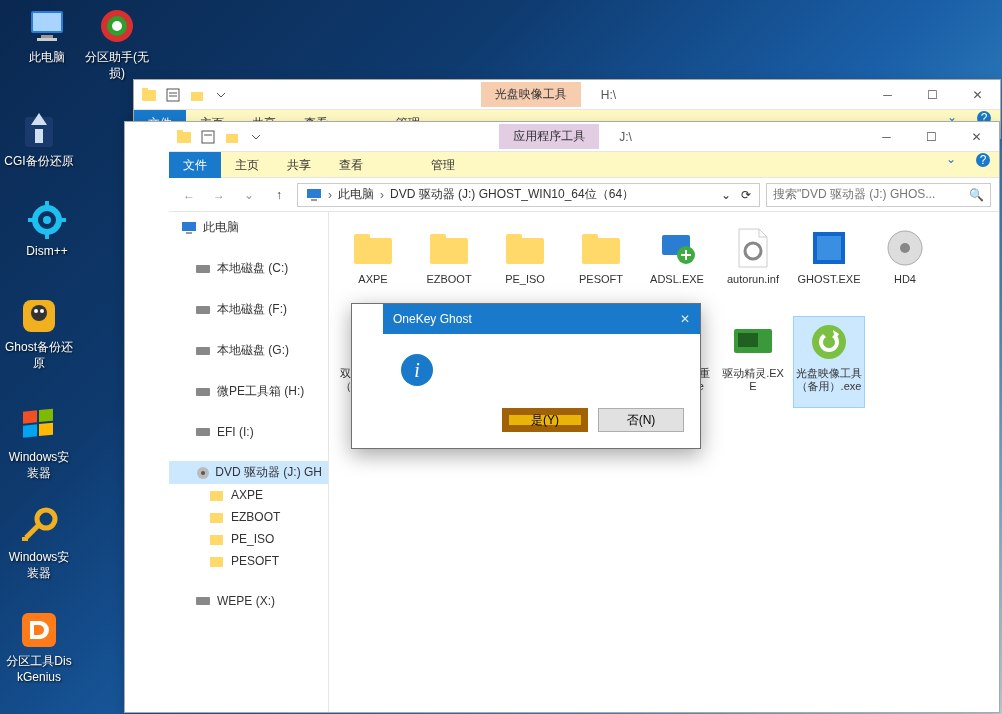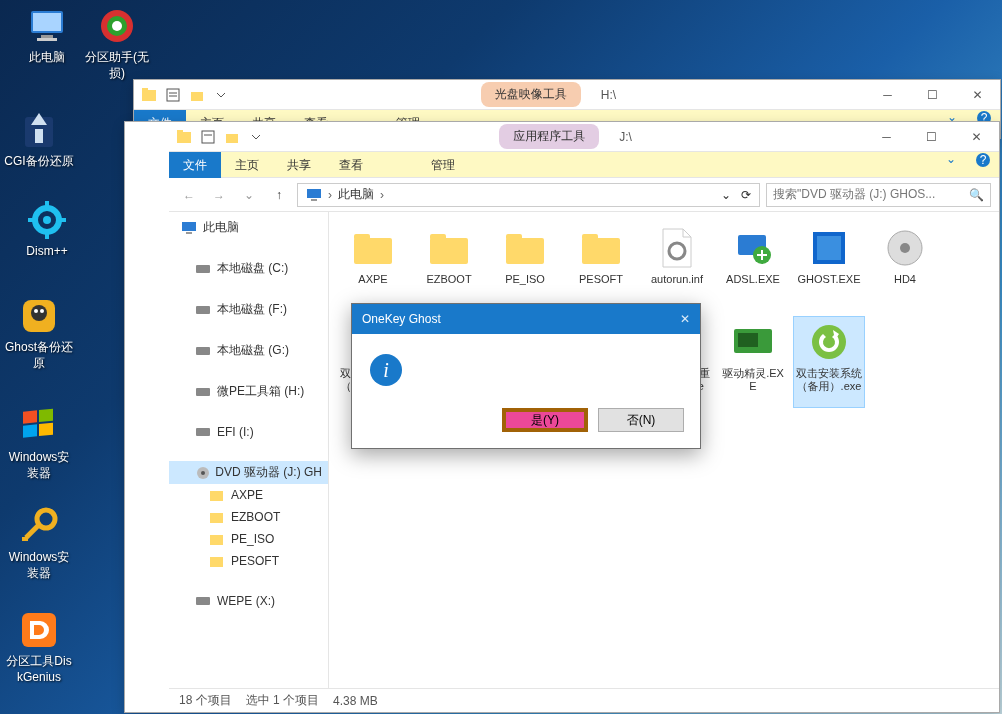--- a/index.html
+++ b/index.html
@@ -5,21 +5,21 @@
 * { margin: 0; padding: 0; box-sizing: border-box; font-family: "Microsoft YaHei", "Segoe UI", sans-serif; font-size: 12px; }
 body { width: 1002px; height: 714px; background: linear-gradient(135deg, #0a2850 0%, #0e3a6e 30%, #1a5fa8 55%, #3a8fc8 75%, #c0d8e0 100%); overflow: hidden; position: relative; }
 .desktop-icon { position: absolute; width: 70px; text-align: center; cursor: pointer; }
 .desktop-icon .icon-box { width: 40px; height: 40px; margin: 0 auto 4px; display: flex; align-items: center; justify-content: center; }
 .desktop-icon .label { color: #fff; font-size: 12px; text-shadow: 1px 1px 2px rgba(0,0,0,.8); line-height: 1.3; word-break: break-all; }
 .window { position: absolute; background: #fff; border: 1px solid #a9a9a9; box-shadow: 0 4px 12px rgba(0,0,0,.2); display: flex; flex-direction: column; }
 .titlebar { height: 30px; display: flex; align-items: center; background: #fff; border-bottom: 1px solid #e5e5e5; }
 .titlebar-left { display: flex; align-items: center; gap: 2px; padding-left: 4px; }
 .qat-btn { width: 22px; height: 22px; display: flex; align-items: center; justify-content: center; border: 1px solid transparent; }
 .titlebar-center { flex: 1; text-align: center; color: #777; font-size: 12px; display: flex; align-items: center; justify-content: center; gap: 20px;}
-.context-tab { background: #f7cdb0; color: #333; padding: 4px 14px; border-radius: 8px; }
+.context-tab { background: #f7cdb0; color: #333; padding: 4px 14px; border-radius: 0; }
 .context-tab.purple { background: #e3cde3; }
 .titlebar-path { color: #555; }
 .winbtns { display: flex; }
 .winbtn { width: 45px; height: 29px; display:flex; align-items:center; justify-content:center; color:#555;}
 .ribbon { height: 26px; display: flex; align-items: flex-start; background:#fef9c3; border-bottom:1px solid #e5e5e5;}
 .ribbon-tab { padding: 5px 14px; color:#333; cursor:pointer; display:flex; align-items:center;}
 .ribbon-tab.file { background:#1979ca; color:#fff; }
 .ribbon-tab.manage { border-bottom: 2px solid transparent;}
 .ribbon-spacer { flex:1; }
 .ribbon-help { width:32px; display:flex; align-items:center; justify-content:center; color:#1979ca;}
@@ -36,28 +36,28 @@
 .tree-item.indent1 { padding-left: 26px; margin-top: 18px;}
 .tree-item.indent2 { padding-left: 40px;}
 .tree-item.selected { background:#cce8ff;}
 .icon-mini { width:16px; height:16px; display:inline-block;}
 .files { flex:1; padding:10px 8px; display:flex; flex-wrap:wrap; align-content:flex-start; gap:2px 4px;}
 .file-item { width:72px; height:92px; display:flex; flex-direction:column; align-items:center; text-align:center; padding:4px 2px; cursor:pointer; border:1px solid transparent;}
 .file-item.selected { background:#cce8ff; border:1px solid #99d1ff;}
 .file-icon { width:42px; height:42px; margin-bottom:4px; display:flex; align-items:center; justify-content:center;}
 .file-name { font-size:11px; color:#333; line-height:1.2; word-break:break-all;}
 .statusbar { height:24px; border-top:1px solid #e5e5e5; display:flex; align-items:center; padding:0 10px; gap:14px; color:#555; font-size:12px;}
-.dialog { position:absolute; background:#fff; border:1px solid #707070; box-shadow:0 6px 20px rgba(0,0,0,.35);}
+.dialog { position:absolute; background:#fff; border:1px solid #707070; box-shadow:0 6px 20px rgba(0,0,0,.35);padding-left:31px;}
 .dlg-title { height:30px; background:#1979ca; color:#fff; display:flex; align-items:center; padding:0 10px; justify-content:space-between;}
 .dlg-body { padding:20px 18px 12px; display:flex; gap:14px;}
 .dlg-info-icon { width:32px; height:32px; border-radius:50%; background:#1979ca; color:#fff; display:flex; align-items:center; justify-content:center; font-style:italic; font-family:Georgia,serif; font-size:20px; flex-shrink:0;}
 .dlg-text { color:#333; line-height:1.9;}
 .dlg-buttons { display:flex; justify-content:flex-end; gap:10px; padding:10px 16px 16px;}
 .dlg-btn { min-width:86px; height:24px; border:1px solid #adadad; background:#e1e1e1; display:flex; align-items:center; justify-content:center; cursor:pointer;}
-.dlg-btn.primary { border:4px solid #a16207; background:#ec4899;}
+.dlg-btn.primary { border:7px solid #a16207; background:#eab308;}
 .folder-svg { fill:#ffd96a;}
 </style>
 </head>
 <body>
 
 <div class="desktop-icon" style="left:12px; top:6px;">
   <div class="icon-box">
       <svg width="40" height="34" viewBox="0 0 40 34">
         <rect x="4" y="2" width="32" height="22" rx="2" fill="#2b7cd3"></rect>
         <rect x="6" y="4" width="28" height="18" fill="#a9d4ff"></rect>
@@ -259,20 +259,21 @@
     <div class="breadcrumb">
       <span class="crumb">
           <svg width="16" height="14">
             <rect x="1" y="1" width="14" height="9" fill="#2b7cd3"></rect>
             <rect x="5" y="11" width="6" height="2" fill="#999"></rect>
           </svg>
         </span>
       <span class="crumb-sep">›</span>
       <span class="crumb">此电脑</span>
       <span class="crumb-sep">›</span>
+      <span class="crumb">DVD 驱动器 (J:) GHOST_WIN10_64位（64）</span>
       <div style="flex:1"></div>
       <span class="crumb">⌄</span>
       <span class="crumb">⟳</span>
     </div>
     <div class="searchbox">
       <span style="flex:1; overflow:hidden; text-overflow:ellipsis; white-space:nowrap;">搜索"DVD 驱动器 (J:) GHOS...</span>
       <span>🔍</span>
     </div>
   </div>
   <div class="content">
@@ -382,43 +383,43 @@
           <div class="file-name">PE_ISO</div>
         </div>
       <div class="file-item">
           <div class="file-icon">
             <svg width="42" height="36">
               <rect x="2" y="8" width="38" height="26" rx="2" class="folder-svg"></rect>
               <rect x="2" y="4" width="16" height="6" rx="2" class="folder-svg"></rect>
             </svg>
           </div>
           <div class="file-name">PESOFT</div>
+        </div>
+      <div class="file-item">
+          <div class="file-icon">
+            <svg width="42" height="42">
+              <rect x="6" y="8" width="28" height="20" rx="2" fill="#2b7cd3"></rect>
+              <circle cx="30" cy="28" r="9" fill="#3faa3f"></circle>
+              <path d="M25 28 L35 28 M30 23 L30 33" stroke="#fff" stroke-width="2"></path>
+            </svg>
+          </div>
+          <div class="file-name">ADSL.EXE</div>
         </div>
       <div class="file-item">
           <div class="file-icon">
             <svg width="36" height="42">
               <path d="M4 2 h20 l8 8 v30 h-28 Z" fill="#fff" stroke="#ccc"></path>
               <path d="M24 2 v8 h8" fill="none" stroke="#ccc"></path>
               <circle cx="18" cy="24" r="8" fill="none" stroke="#888" stroke-width="3"></circle>
             </svg>
           </div>
           <div class="file-name">autorun.inf</div>
         </div>
       <div class="file-item">
           <div class="file-icon">
-            <svg width="42" height="42">
-              <rect x="6" y="8" width="28" height="20" rx="2" fill="#2b7cd3"></rect>
-              <circle cx="30" cy="28" r="9" fill="#3faa3f"></circle>
-              <path d="M25 28 L35 28 M30 23 L30 33" stroke="#fff" stroke-width="2"></path>
-            </svg>
-          </div>
-          <div class="file-name">ADSL.EXE</div>
-        </div>
-      <div class="file-item">
-          <div class="file-icon">
             <svg width="40" height="40">
               <rect x="4" y="4" width="32" height="32" fill="#1066cc"></rect>
               <rect x="8" y="8" width="24" height="24" fill="#3a8fe0"></rect>
             </svg>
           </div>
           <div class="file-name">GHOST.EXE</div>
         </div>
 
       <div class="file-item">
           <div class="file-icon">
@@ -464,28 +465,23 @@
           <div class="file-name">驱动精灵.EXE</div>
         </div>
       <div class="file-item selected">
           <div class="file-icon">
             <svg width="40" height="40">
               <circle cx="20" cy="20" r="17" fill="#7bc043"></circle>
               <path d="M14 12 a10 10 0 1 0 12 0 l-3 3 a6 6 0 1 1 -6 0 Z" fill="#fff"></path>
               <path d="M24 8 l6 4 -4 6 Z" fill="#fff"></path>
             </svg>
           </div>
-          <div class="file-name">双击安装系统（备用）.exe</div>
-        </div>
-    </div>
-  </div>
-  <div class="statusbar">
-    <span>18 个项目</span>
-    <span>选中 1 个项目</span>
-    <span>4.38 MB</span>
+          <div class="file-name">光盘映像工具（备用）.exe</div>
+        </div>
+    </div>
   </div>
 </div>
 
 <div class="dialog" style="left:351px; top:303px; width:350px;">
   <div class="dlg-title">
     <span>OneKey Ghost</span>
     <span style="opacity:.85;">✕</span>
   </div>
   <div class="dlg-body">
     <div class="dlg-info-icon">i</div>

